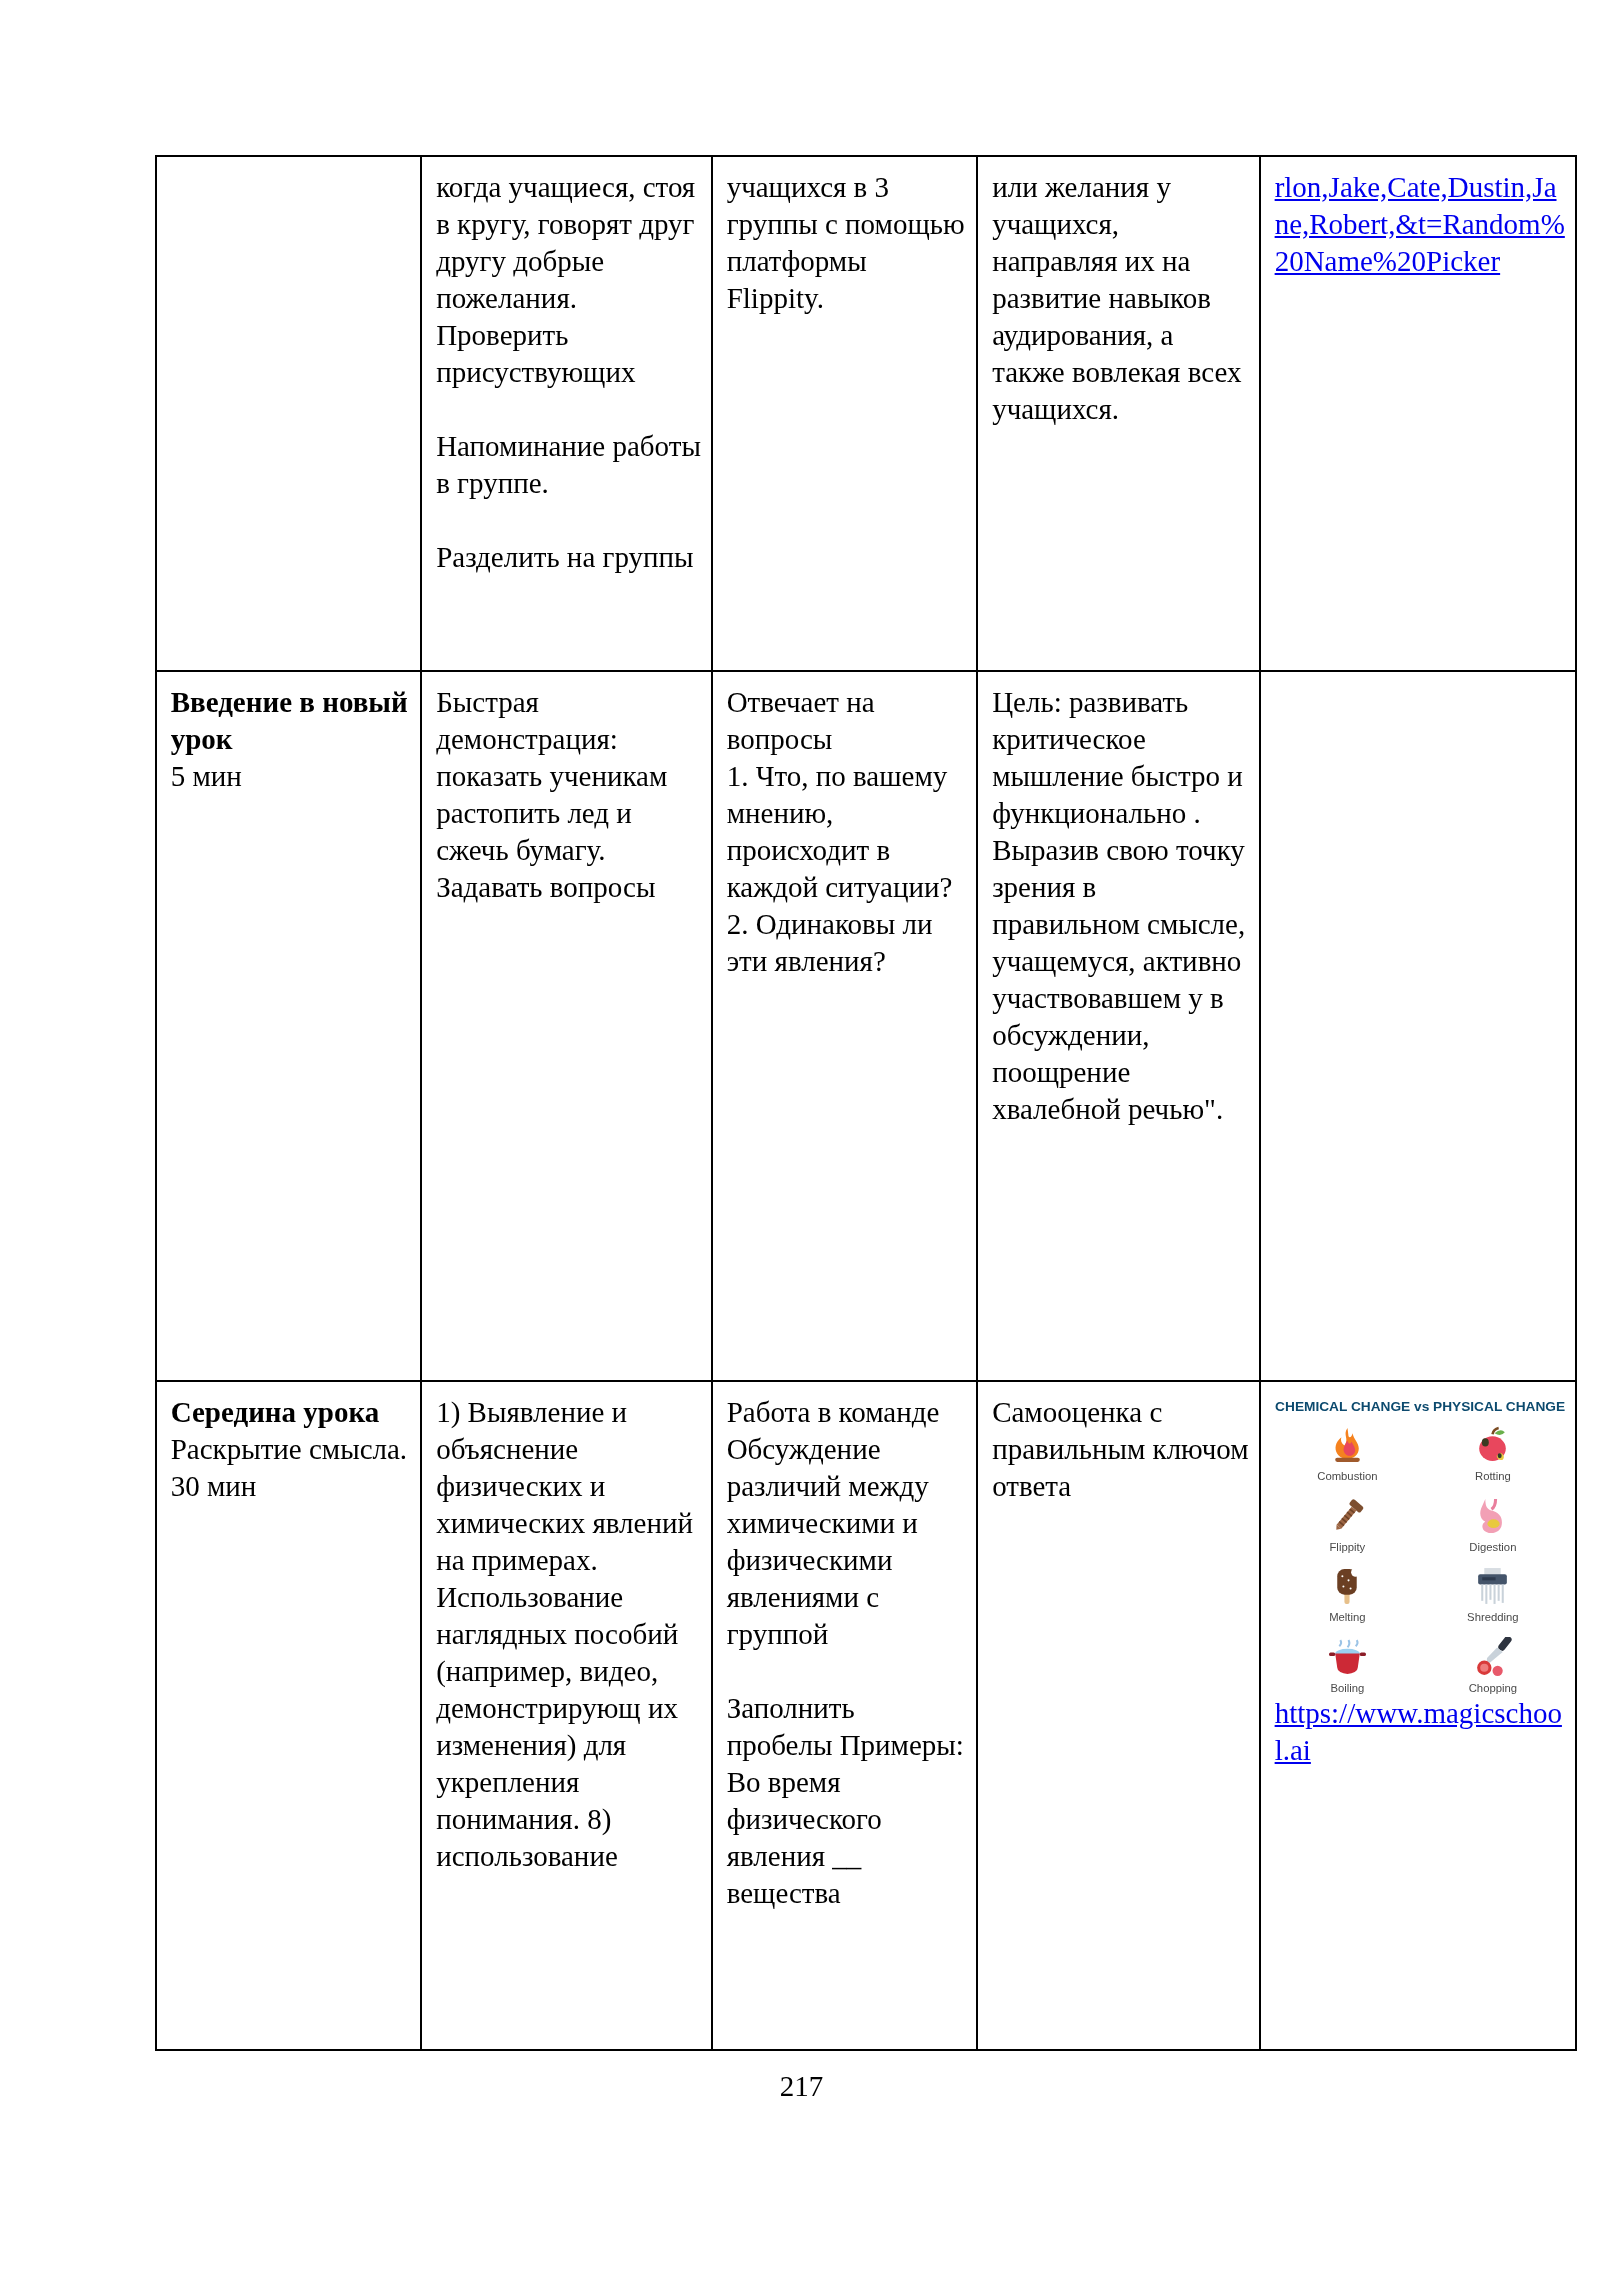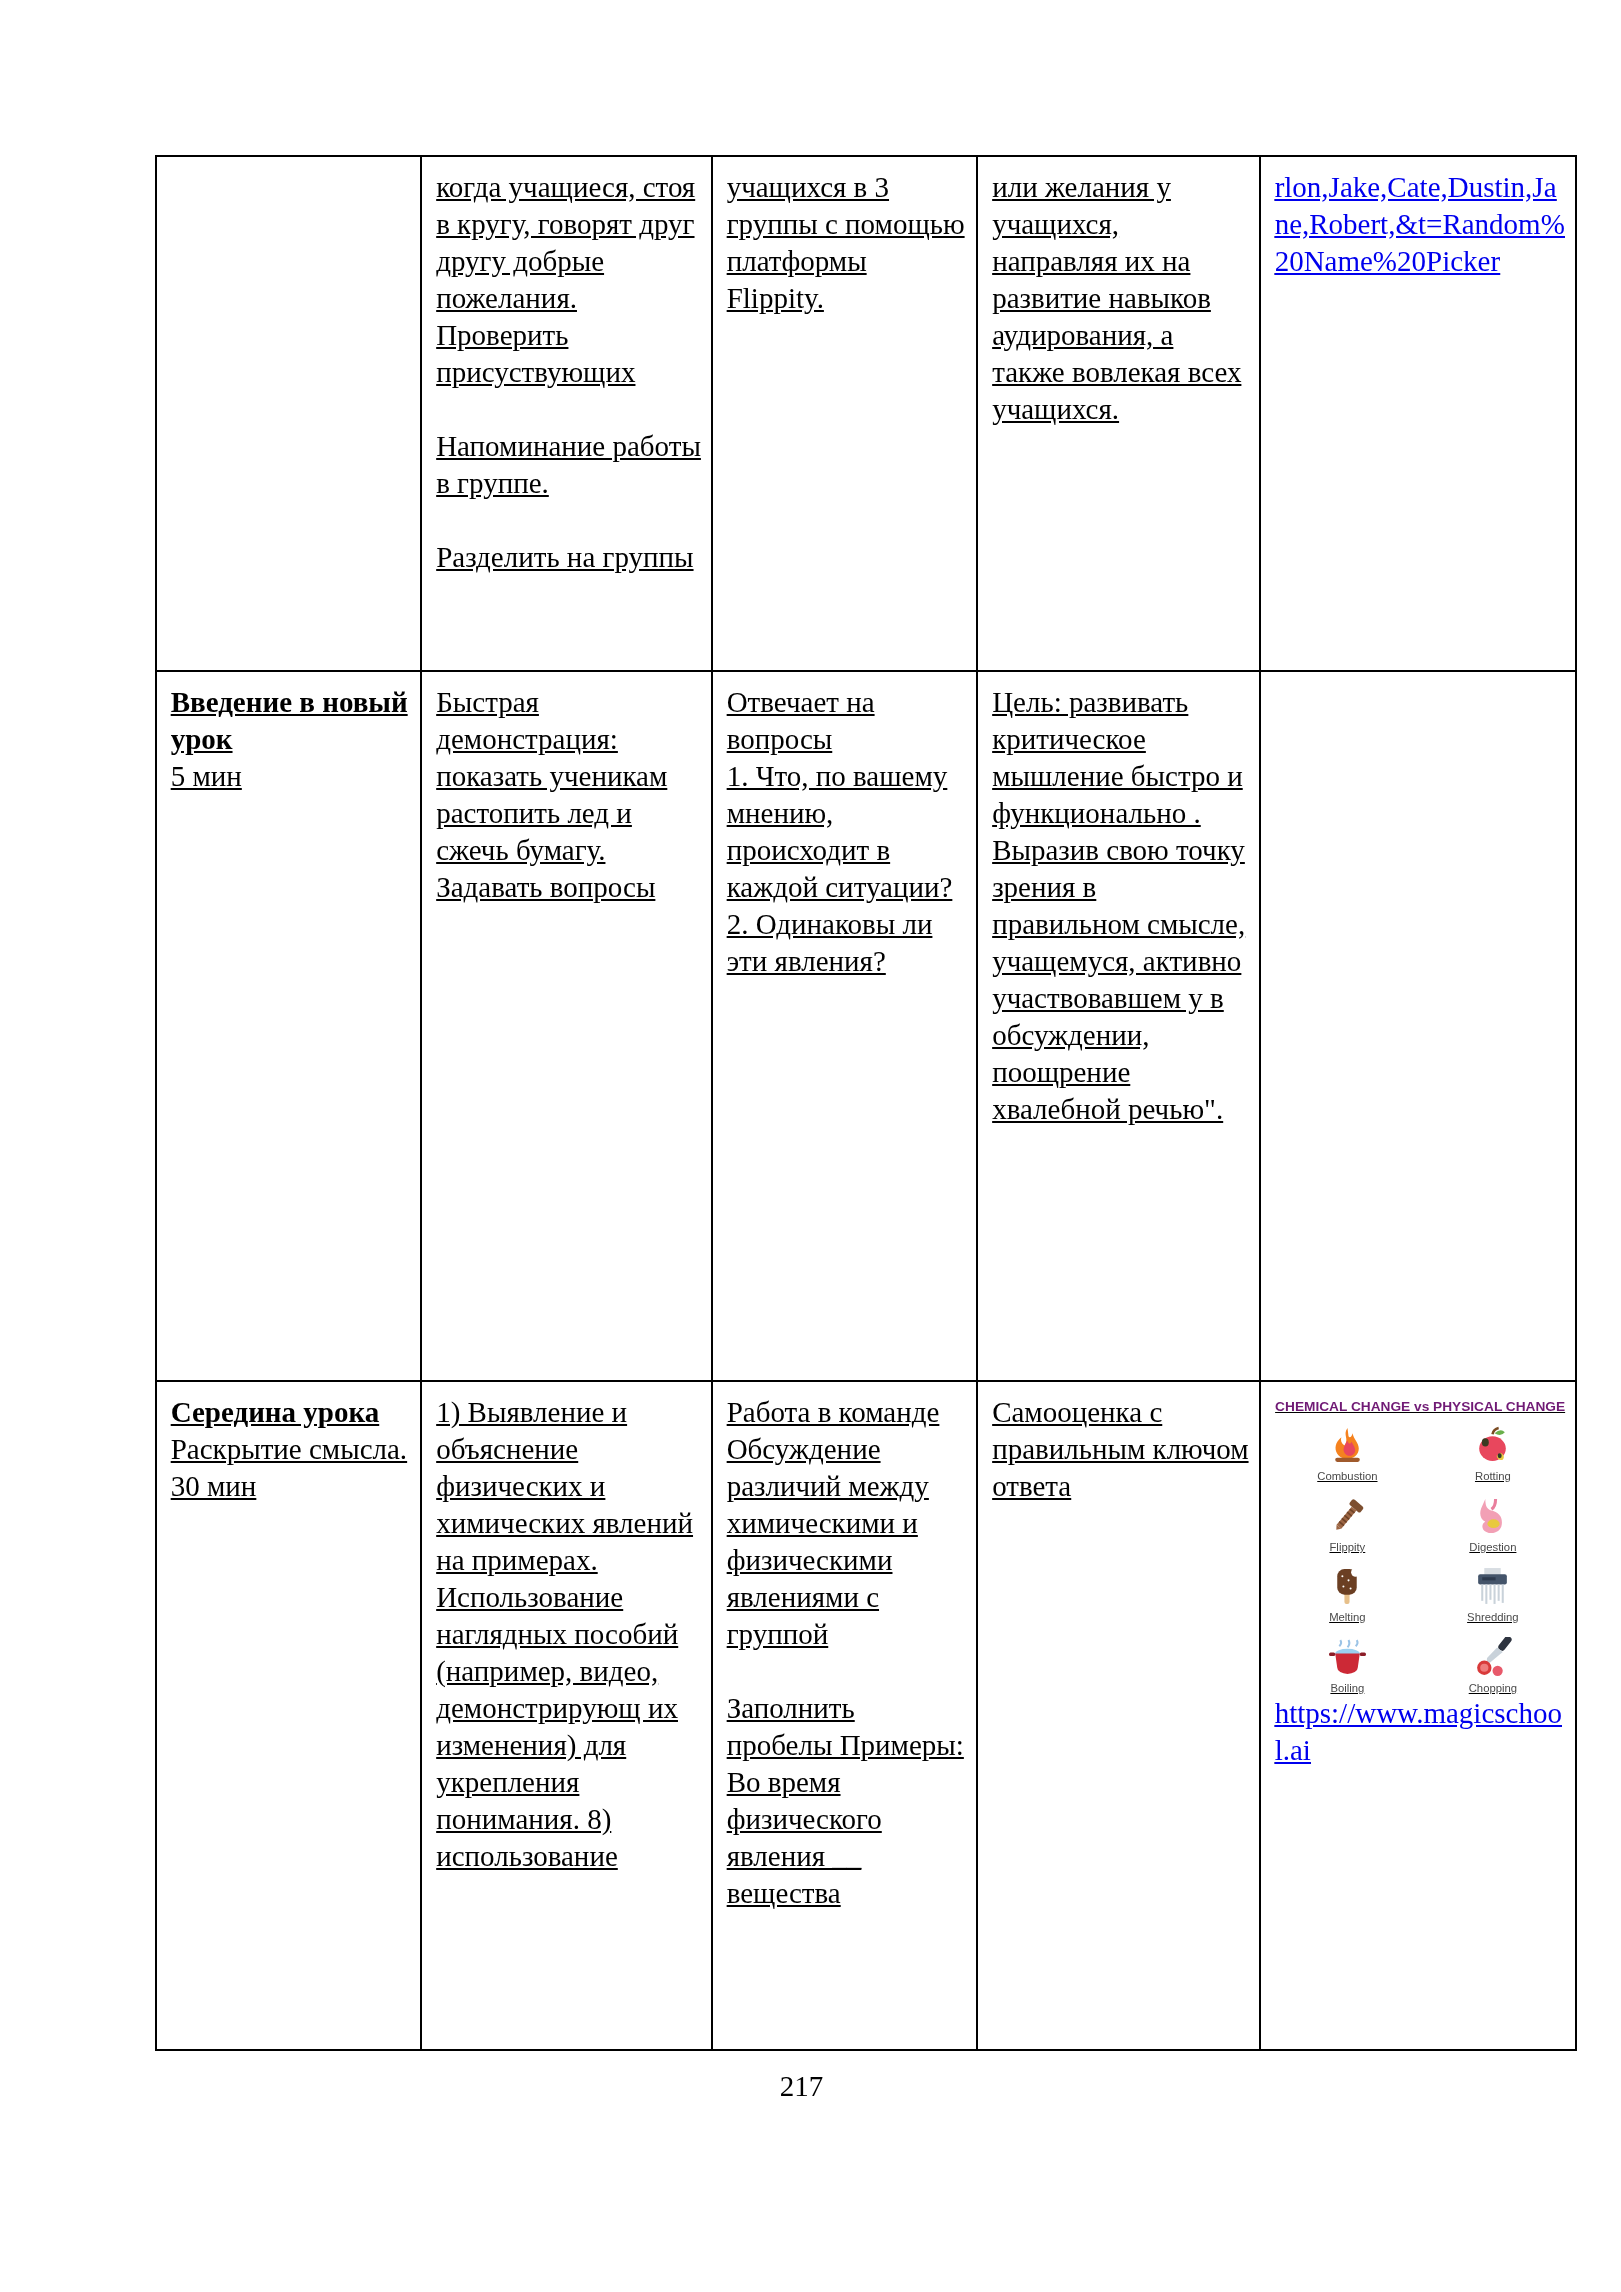--- a/index.html
+++ b/index.html
@@ -15,21 +15,20 @@
     border-collapse:collapse; table-layout:fixed;
     width:1293px;
   }
   table.doc-table td {
     border:2.9px solid #000;
     vertical-align:top;
     padding:11.8px 9.8px 11.8px 13.7px;
     font-size:29px;
     line-height:37px;
     overflow-wrap:break-word;
-    text-decoration:underline;
   }
   .c1 { width:240px; } .c2 { width:265px; } .c3 { width:240px; }
   .c4 { width:257px; } .c5 { width:291px; }
   .r1 { height:515px; } .r2 { height:710px; } .r3 { height:669px; }
   p.cellp { margin:0; }
   p.gap { margin-top:37px; }
   .bold { font-weight:bold; }
   .time-right { }
   a.doclink, .doclink {
     color:#0000EE; text-decoration:underline;
@@ -37,21 +36,21 @@
   }
   .selfcheck { margin-top:427px; }
   
   td.imgcell { padding:7.8px 5.9px; }
   .infographic {
     width:100%;
     background:#fff;
     font-family:"Liberation Sans", sans-serif;
   }
   .info-title {
-    color:#701a75;
+    color:#0c4a6e;
     font-size:13.7px; font-weight:bold;
     text-align:center;
     line-height:17.6px;
     margin:3.9px 0 9.8px 0;
     letter-spacing:0px;
     white-space:nowrap;
   }
   .info-body { display:flex; align-items:stretch;flex-direction:column; }
   .info-half {
     flex:1;

